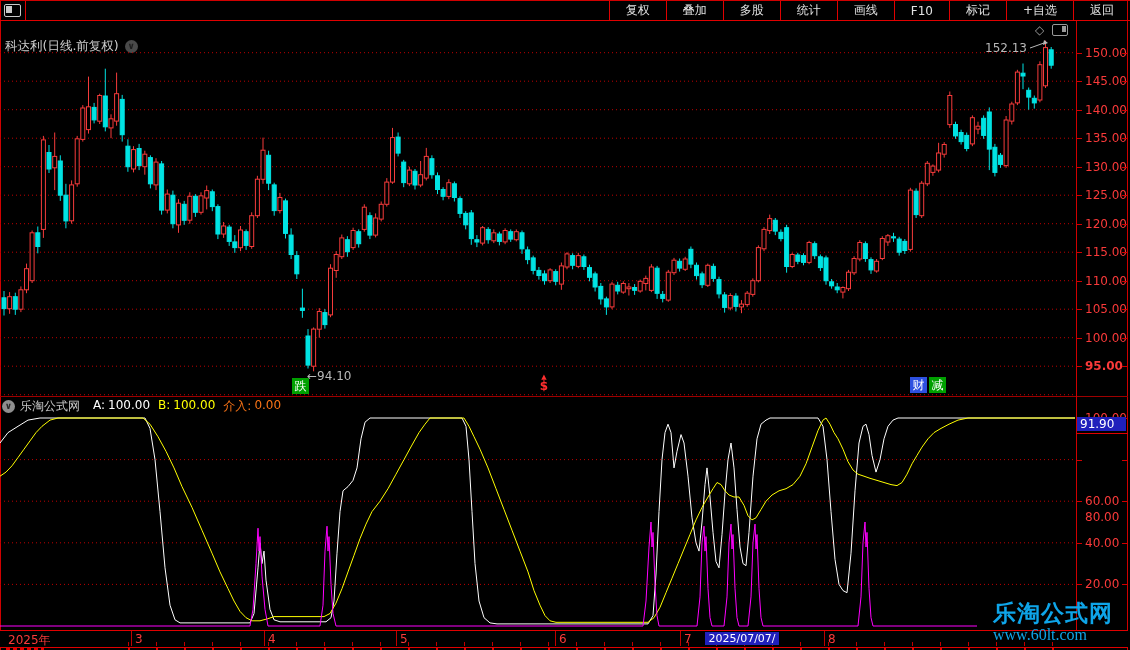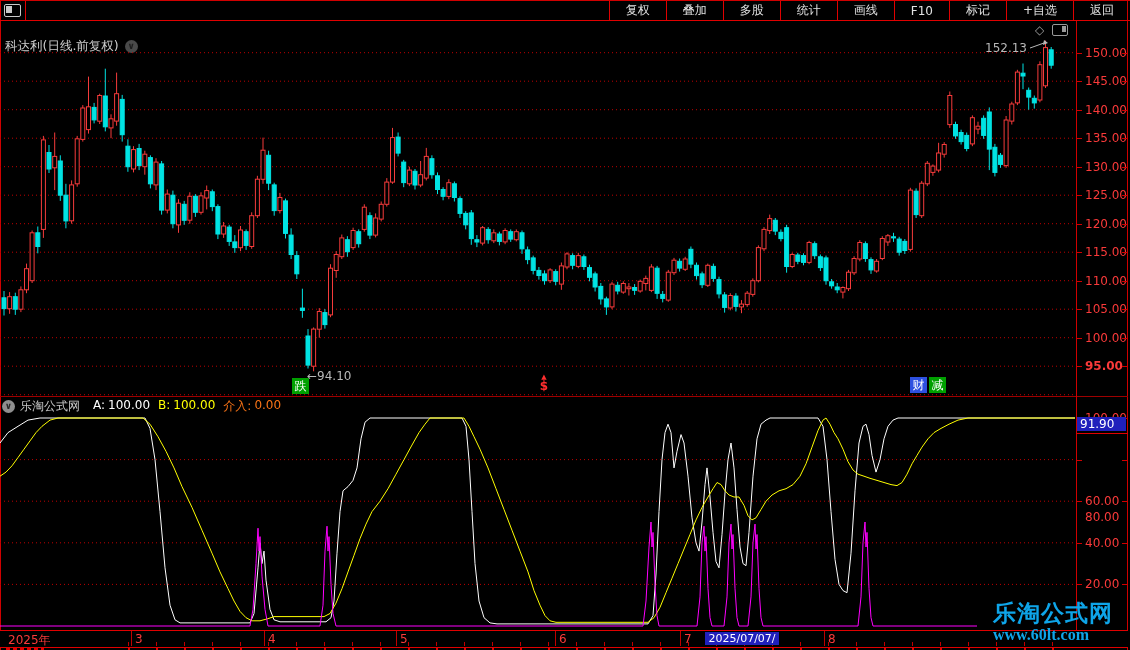--- a/index.html
+++ b/index.html
@@ -58,21 +58,21 @@
      background:repeating-linear-gradient(90deg,#c00000 0 1px,transparent 1px 28px);}
   #date-highlight{left:705px;top:632px;width:74px;height:13px;background:#2020bc;color:#fff;
      font-size:11px;line-height:13px;text-align:center;}
   #bottom-strip-ticks{left:128px;top:647px;width:948px;height:3px;
      background:repeating-linear-gradient(90deg,#e00000 0 2px,transparent 2px 28px);}
   #bottom-strip-text{left:6px;top:647px;width:38px;height:3px;
      background:repeating-linear-gradient(90deg,#e00000 0 4px,transparent 4px 7px);}
   
   #watermark{left:993px;top:600px;text-align:left;color:#0ea5e9;z-index:50;}
   #wm-line1{font-size:23px;font-weight:bold;letter-spacing:1px;line-height:26px;}
-  #wm-line2{font-size:16px;font-weight:bold;font-family:"Liberation Serif",serif;line-height:17px;}
+  #wm-line2{font-size:16px;font-weight:normal;font-family:"Liberation Serif",serif;line-height:17px;}
 </style>
 </head>
 <body>
 
 <div class="abs frame-top"></div>
 <div class="abs frame-left"></div>
 <div class="abs frame-right"></div>
 
 <div class="abs" id="topbar">
   <div id="win-icon-cell">

